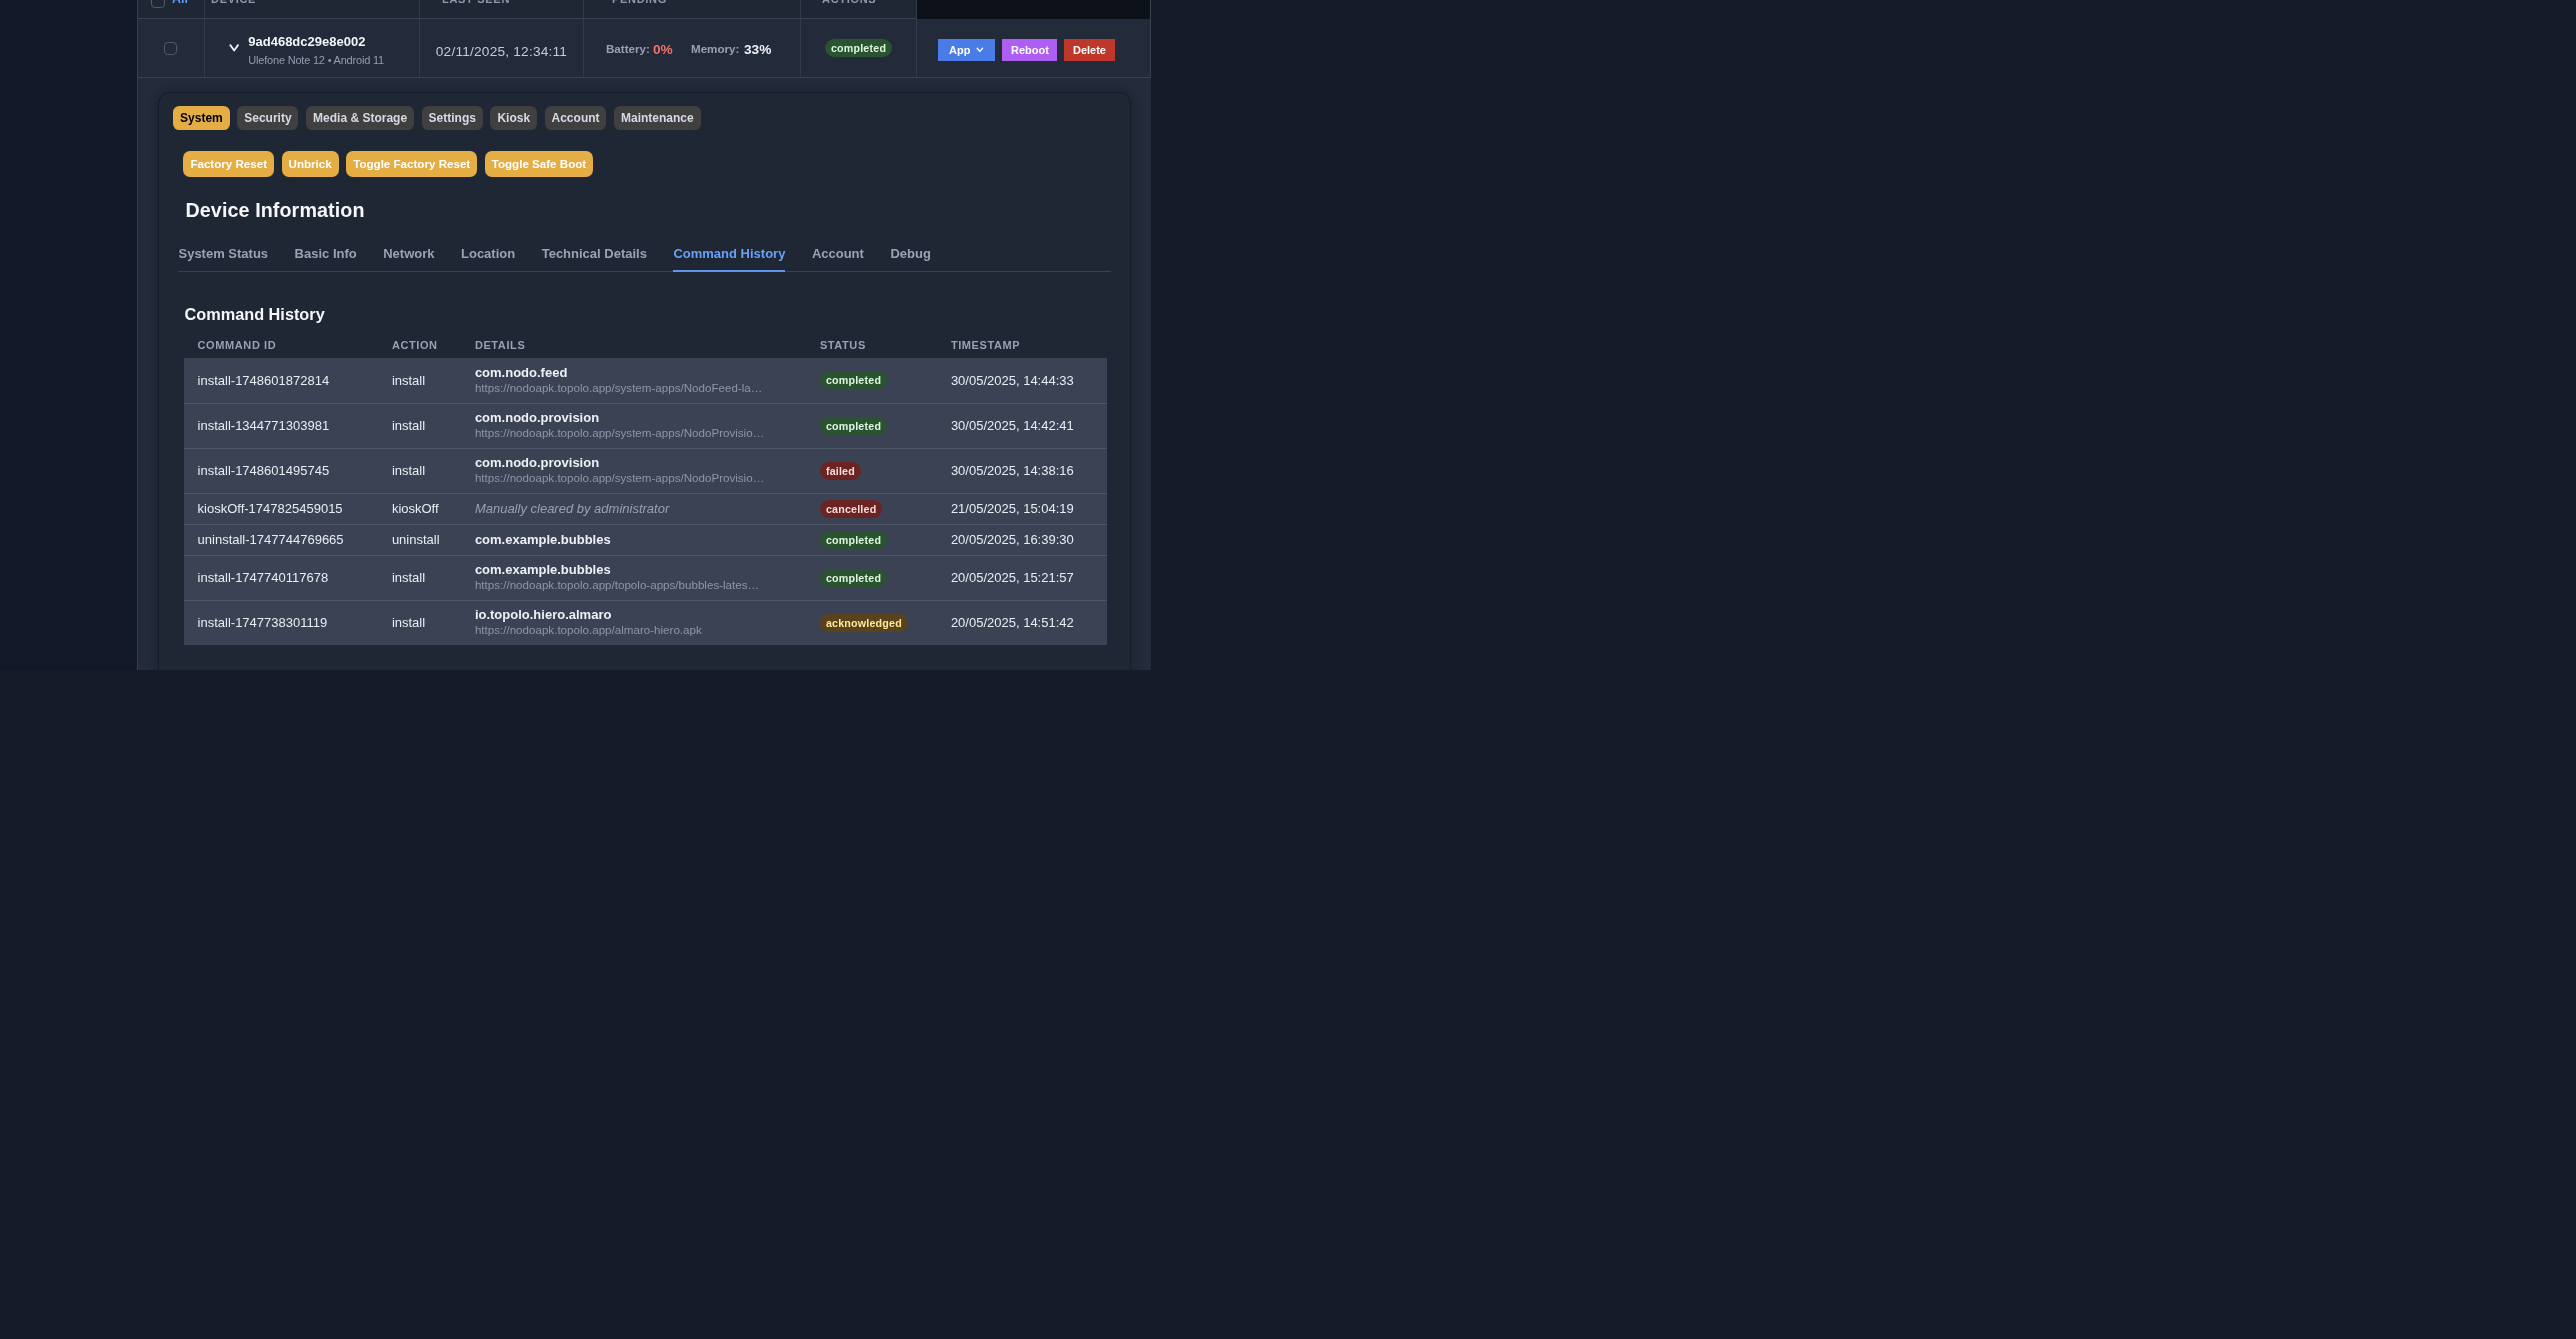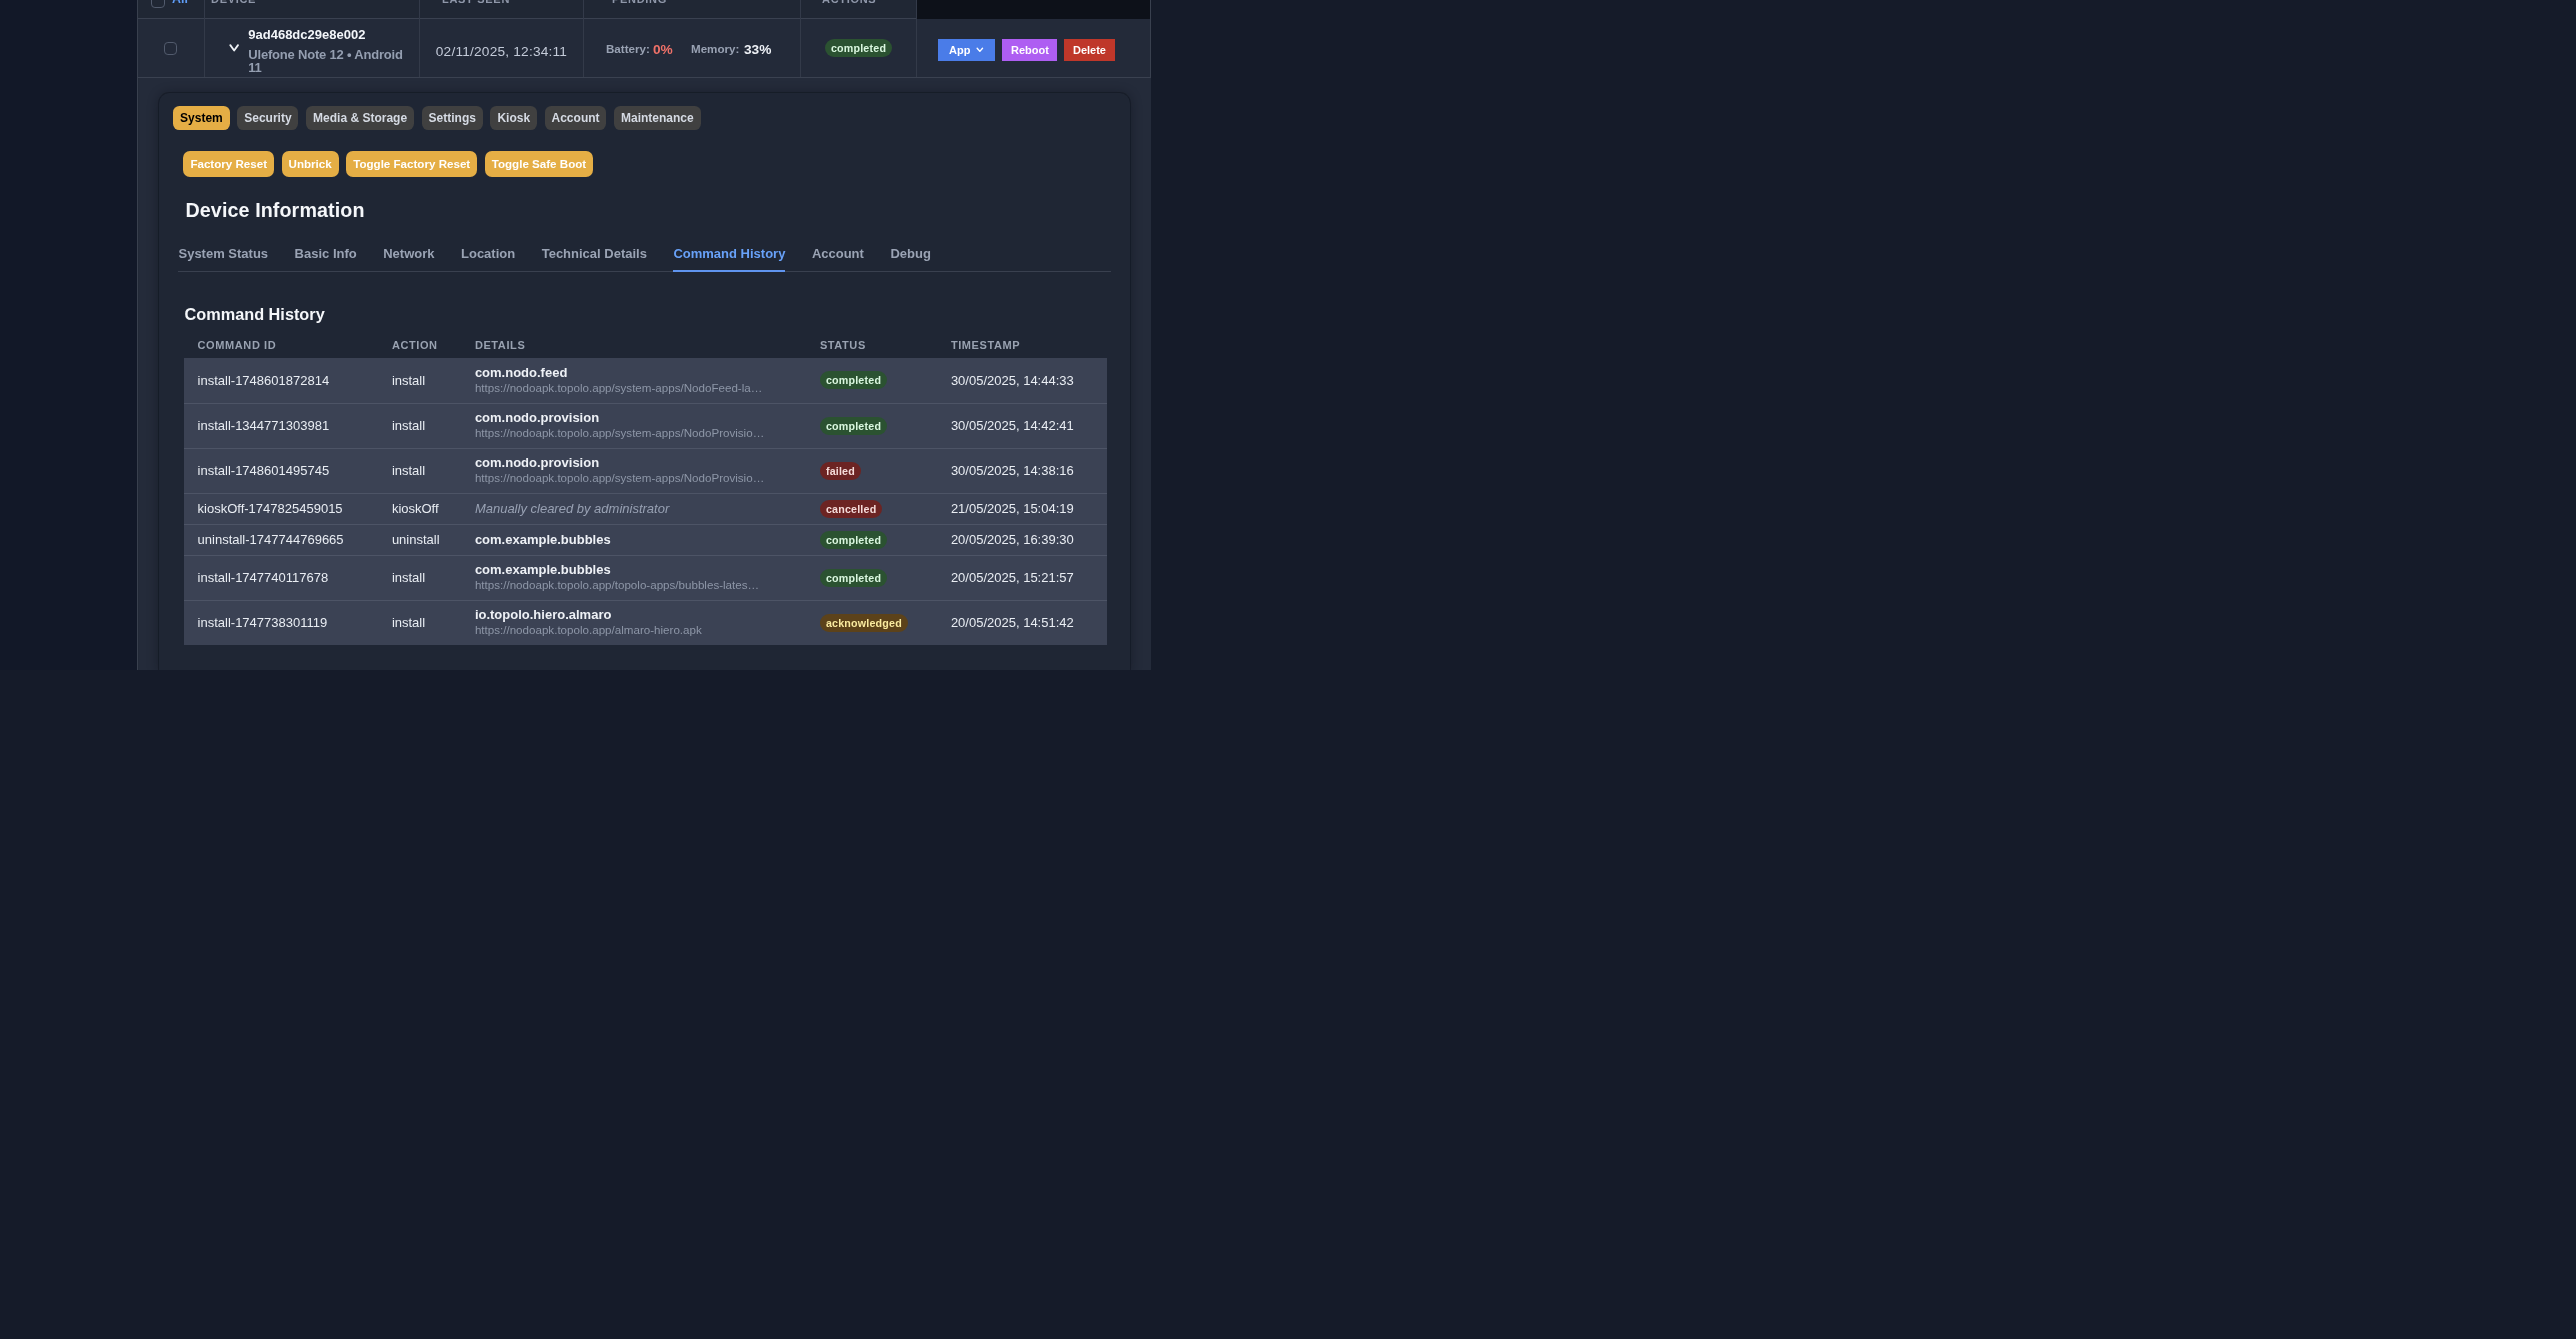--- a/index.html
+++ b/index.html
@@ -66,21 +66,21 @@
   .td-pending { width:217px; }
   .td-status  { width:116px; }
   .td-buttons { flex:1; }
   .td-select .cb { position:absolute; left:26px; top:23px; }
   .td-device { display:flex; align-items:center; }
   .chevron-down {
     width:10.3px; height:10.3px; margin-left:23.6px; flex:0 0 auto;
   }
   .dev-text { margin-left:9.4px; transform:translateY(2.6px); }
   .dev-id { font-size:13px; font-weight:700; color:#f3f6fa; line-height:15.4px; }
-  .dev-sub { font-size:13px; font-weight:700; color:#949eb0; line-height:13.7px; margin-top:5px; letter-spacing:-0.2px; }
+  .dev-sub { font-size:11px; font-weight:400; color:#949eb0; line-height:13.7px; margin-top:5px; letter-spacing:-0.2px; }
   .td-seen { display:flex; align-items:center; justify-content:center; }
   .seen-text { font-size:13.7px; font-weight:400; color:#c3cad8; letter-spacing:0.2px; transform:translateY(2.6px); }
   .pend-wrap { position:absolute; left:0; top:50%; width:100%; height:17px; margin-top:-6px; }
   .pend-wrap span { position:absolute; white-space:nowrap; }
   .pend-label { font-size:11.6px; font-weight:600; color:#99a2b3; left:22px; }
   .pend-batt-val { font-size:13.7px; font-weight:700; color:#ef7168; left:69px; }
   .pend-mem-label { left:107px; }
   .pend-mem-val { font-size:13.7px; font-weight:700; color:#eef1f6; left:160px; }
   .td-status { display:flex; align-items:center; justify-content:center; }
   .badge {

